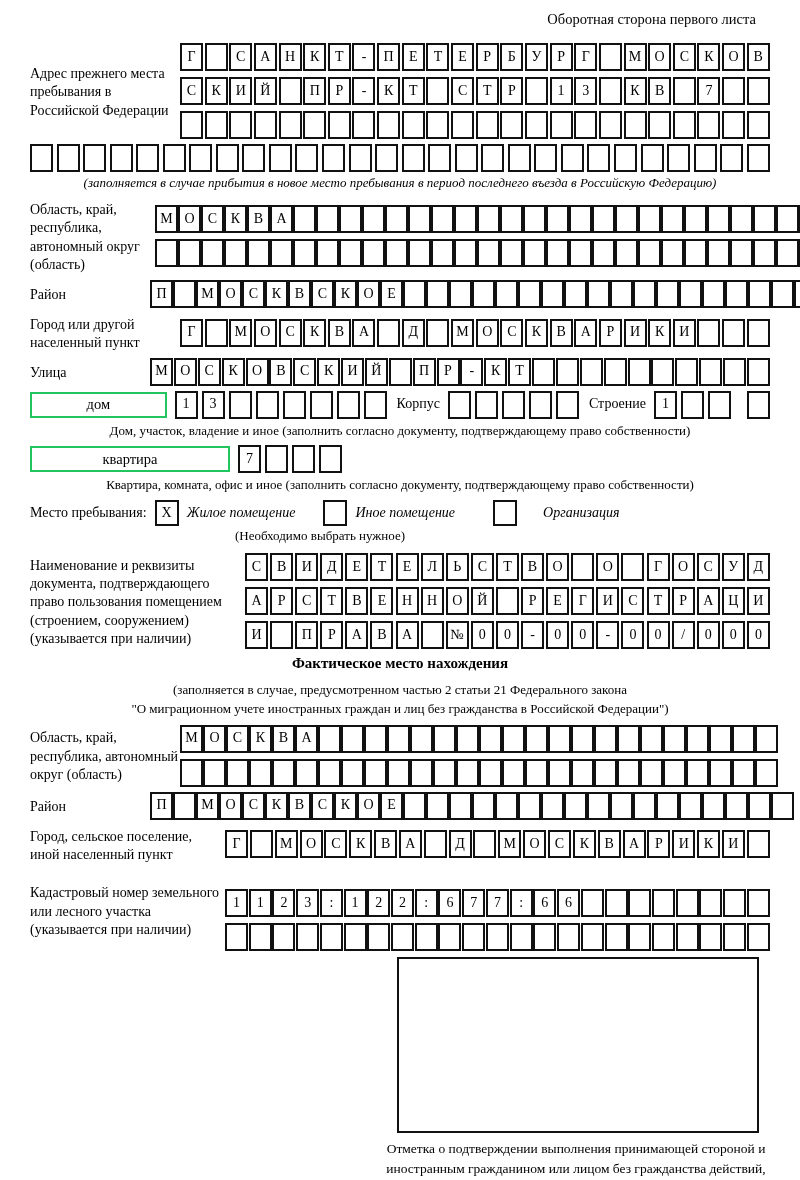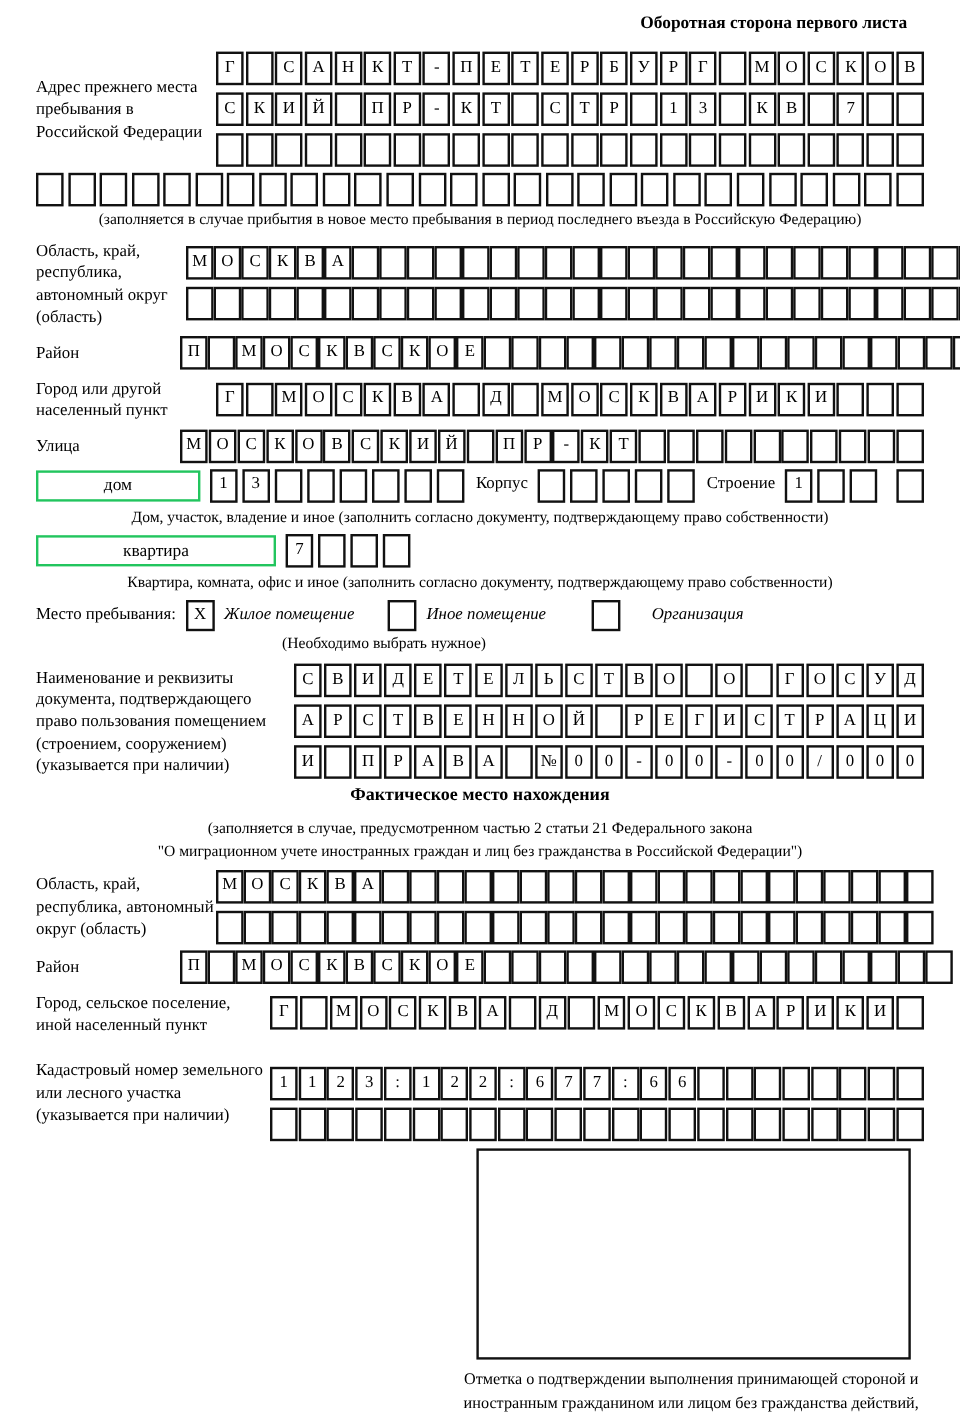--- a/index.html
+++ b/index.html
@@ -6,38 +6,38 @@
   .page{
     position:relative;
     width:800px;height:1180px;
     box-sizing:border-box;
     padding:10px 30px 0 30px;
     background:#fff;color:#000;
     font-family:"Liberation Serif","DejaVu Serif",serif;
     font-size:14px;line-height:1.3;
     overflow:hidden;
   }
-  .header-note{text-align:right;padding-right:14px;font-size:14.5px;margin-bottom:14px;font-weight:bold;}
+  .header-note{text-align:right;padding-right:14px;font-size:14.5px;margin-bottom:14px;}
 
   .field{display:flex;align-items:center;margin-bottom:5px;}
   .flabel{flex:0 0 auto;padding-top:3px;font-size:14px;line-height:1.32;}
   .rows{flex:1 1 auto;min-width:0;}
   .cells{display:flex;justify-content:space-between;margin-bottom:6px;}
   .cells:last-child{margin-bottom:0;}
   .cell{
     flex:0 0 auto;
     width:19px;height:24px;
     border:2px solid #111;
     display:flex;align-items:center;justify-content:center;
     font-size:14px;font-weight:400;
     box-sizing:content-box;
     background:#fff;
   }
   .caption{font-size:13px;margin:1px 0 6px 0;text-align:center;}
-  .caption.center{}
+  .caption.center{font-style:italic;}
   .sec-title{text-align:center;font-weight:bold;font-size:15px;margin:8px 0 8px 0;}
 
   .inline-row{display:flex;align-items:center;margin-bottom:4px;}
   .widebox{
     border:2px solid #22c55e;height:26px;box-sizing:border-box;
     display:flex;align-items:center;justify-content:center;font-size:14.5px;
     background:#fff;
   }
   .gapcells{display:flex;}
   .gapcells .cell{margin-right:4px;}

